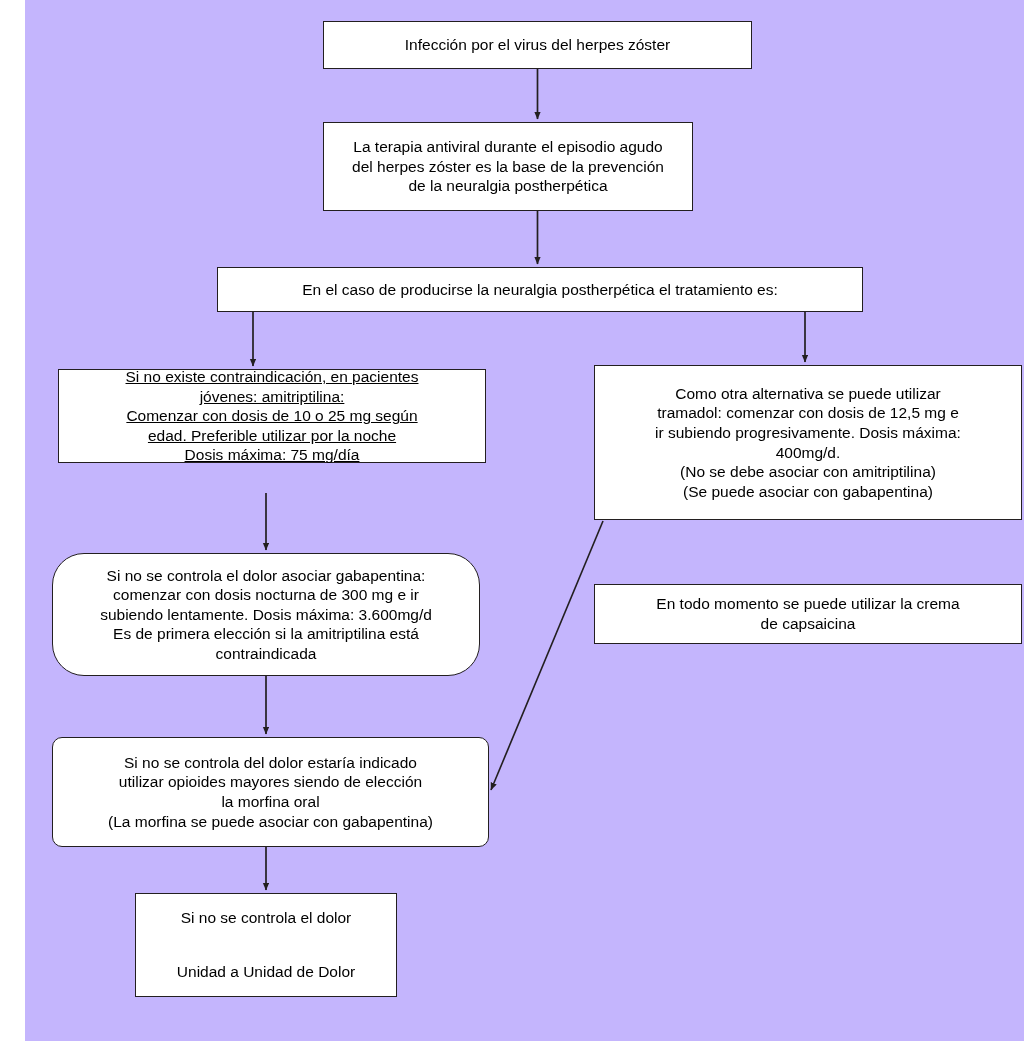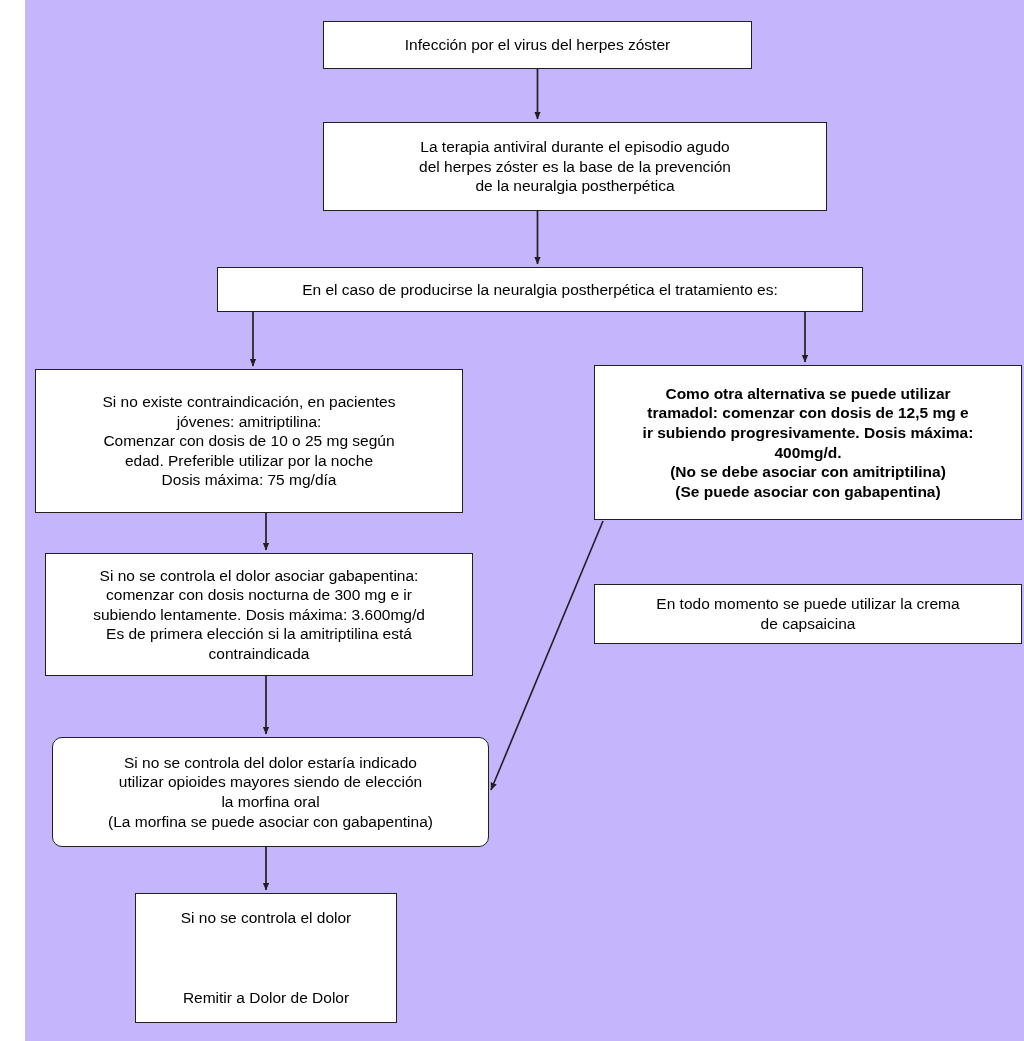--- a/index.html
+++ b/index.html
@@ -40,28 +40,28 @@
   svg.edges {
     position: absolute;
     left: 0;
     top: 0;
     width: 1024px;
     height: 1041px;
     pointer-events: none;
   }
   
   #n-infection   { left: 298px; top: 21px;  width: 429px; height: 48px; }
-  #n-antiviral   { left: 298px; top: 122px; width: 504px; height: 89px; }
+  #n-antiviral   { left: 298px; top: 122px; width: 370px; height: 89px; }
   #n-treatment   { left: 192px; top: 267px; width: 646px; height: 45px; }
-  #n-amitrip     { left: 10px;  top: 369px; width: 428px; height: 144px; }
-  #n-tramadol    { left: 569px; top: 365px; width: 428px; height: 155px; font-weight: bold; }
-  #n-gabapentina { left: 20px;  top: 553px; width: 428px; height: 123px; }
+  #n-amitrip     { left: 33px;  top: 369px; width: 428px; height: 94px; text-decoration: underline; }
+  #n-tramadol    { left: 569px; top: 365px; width: 428px; height: 155px; }
+  #n-gabapentina { left: 27px;  top: 553px; width: 428px; height: 123px; border-radius: 32px; }
   #n-capsaicina  { left: 569px; top: 584px; width: 428px; height: 60px; }
   #n-opioides    { left: 27px;  top: 737px; width: 437px; height: 110px; border-radius: 10px; }
-  #n-remitir     { left: 110px; top: 893px; width: 262px; height: 130px;
+  #n-remitir     { left: 110px; top: 893px; width: 262px; height: 104px;
                    justify-content: space-between; padding: 14px 8px 14px 8px; }
 </style>
 </head>
 <body>
 
 <div id="canvas">
 
   <svg class="edges" viewBox="0 0 1024 1041" xmlns="http://www.w3.org/2000/svg">
     <defs>
       <marker id="arrowhead" markerWidth="9" markerHeight="9" refX="7.2" refY="3.2" orient="auto" markerUnits="userSpaceOnUse">
@@ -118,16 +118,16 @@
   <div class="node italic" id="n-capsaicina">En todo momento se puede utilizar la crema
 de capsaicina</div>
 
   <div class="node" id="n-opioides">Si no se controla del dolor estaría indicado
 utilizar opioides mayores siendo de elección
 la morfina oral
 (La morfina se puede asociar con gabapentina)</div>
 
   <div class="node" id="n-remitir">
     <span class="line">Si no se controla el dolor</span>
-    <span class="line">Remitir a Dolor de Dolor</span>
+    <span class="line">Unidad a Unidad de Dolor</span>
   </div>
 
 </div>
 
 </body></html>

